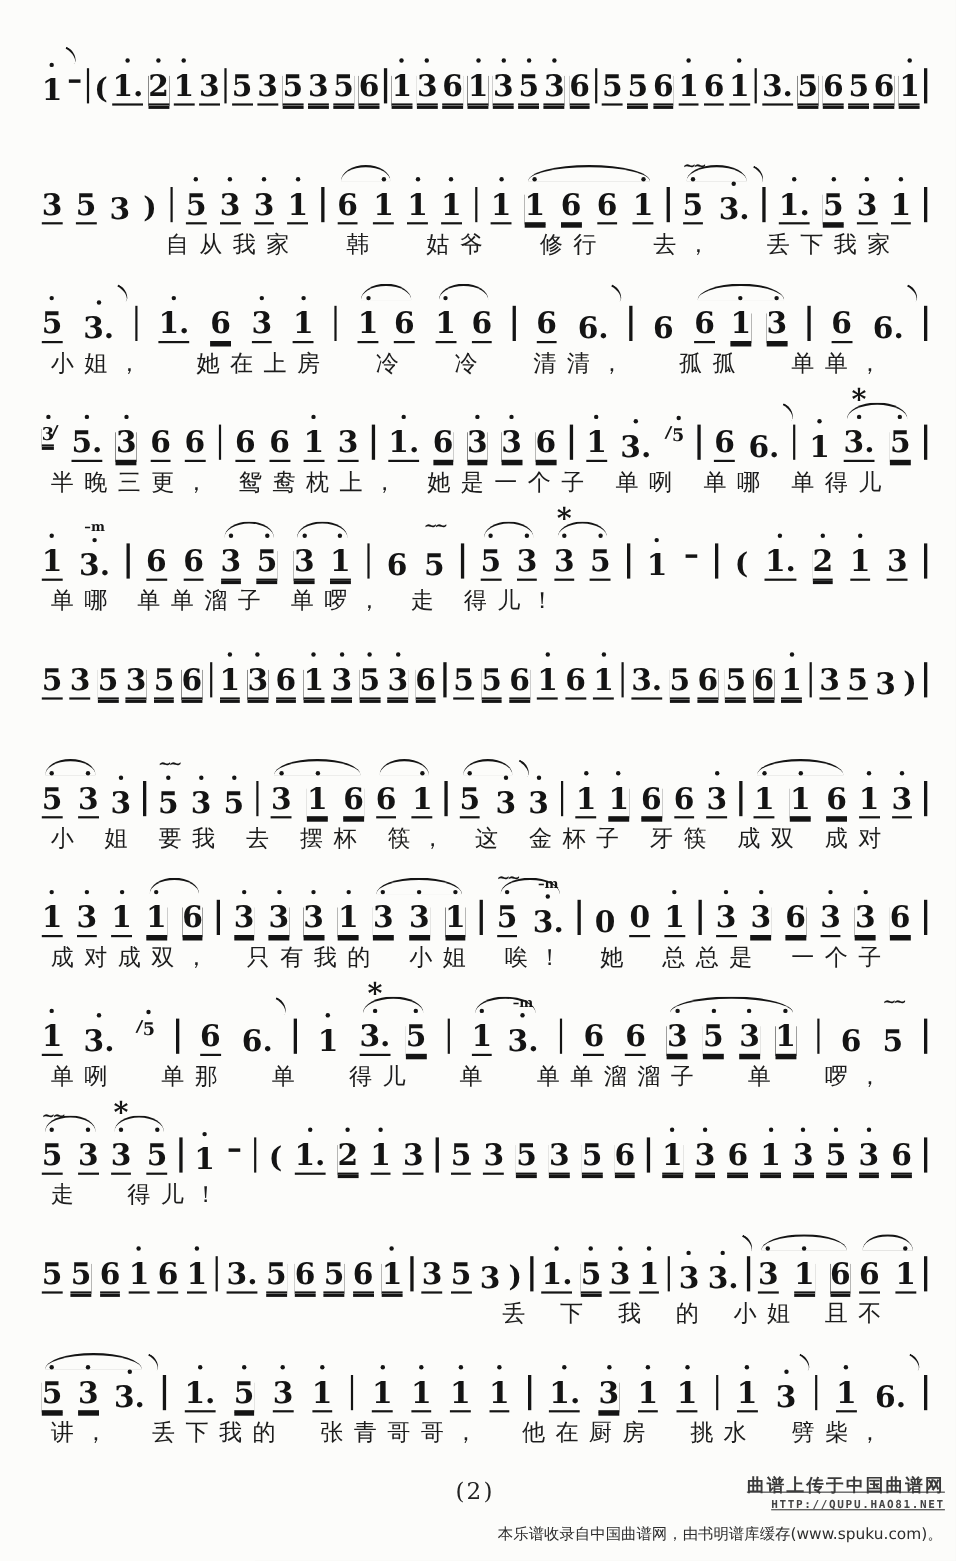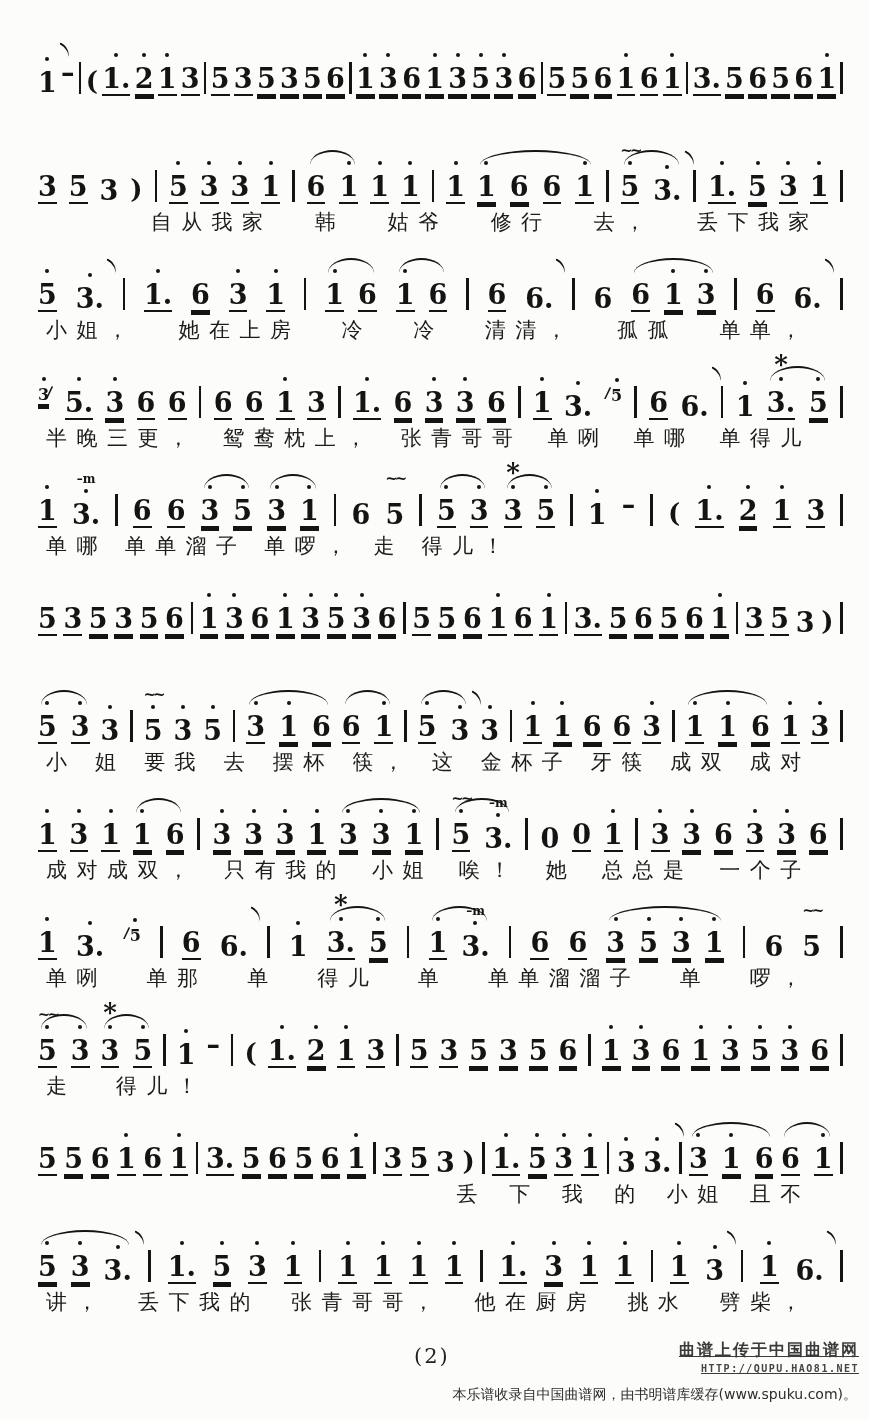--- a/index.html
+++ b/index.html
@@ -242,21 +242,21 @@
           <span class="note"><span class="oct"></span><span class="body">1</span></span>
           <span class="slur">
             <span class="note u1"><span class="oct"></span><span class="orn orn-flower">*</span><span class="body">3.</span></span>
             <span class="note u2"><span class="oct"></span><span class="body">5</span></span>
           </span>
           <span class="bar"></span>
         </span>
         <div class="lyrow" style="margin-left: 1%; width: 95%;">
           <span class="lyseg">半晚三更，</span>
           <span class="lyseg">鸳鸯枕上，</span>
-          <span class="lyseg">张青哥哥</span>
+          <span class="lyseg">她是一个子</span>
           <span class="lyseg">单咧</span>
           <span class="lyseg">单哪</span>
           <span class="lyseg">单得儿</span>
         </div>
       </div>
       <div class="line">
         <span class="noterow">
           <span class="note u1"><span class="oct"></span><span class="body">1</span></span>
           <span class="note"><span class="oct"></span><span class="orn orn-m">–m</span><span class="body">3.</span></span>
           <span class="bar"></span>

